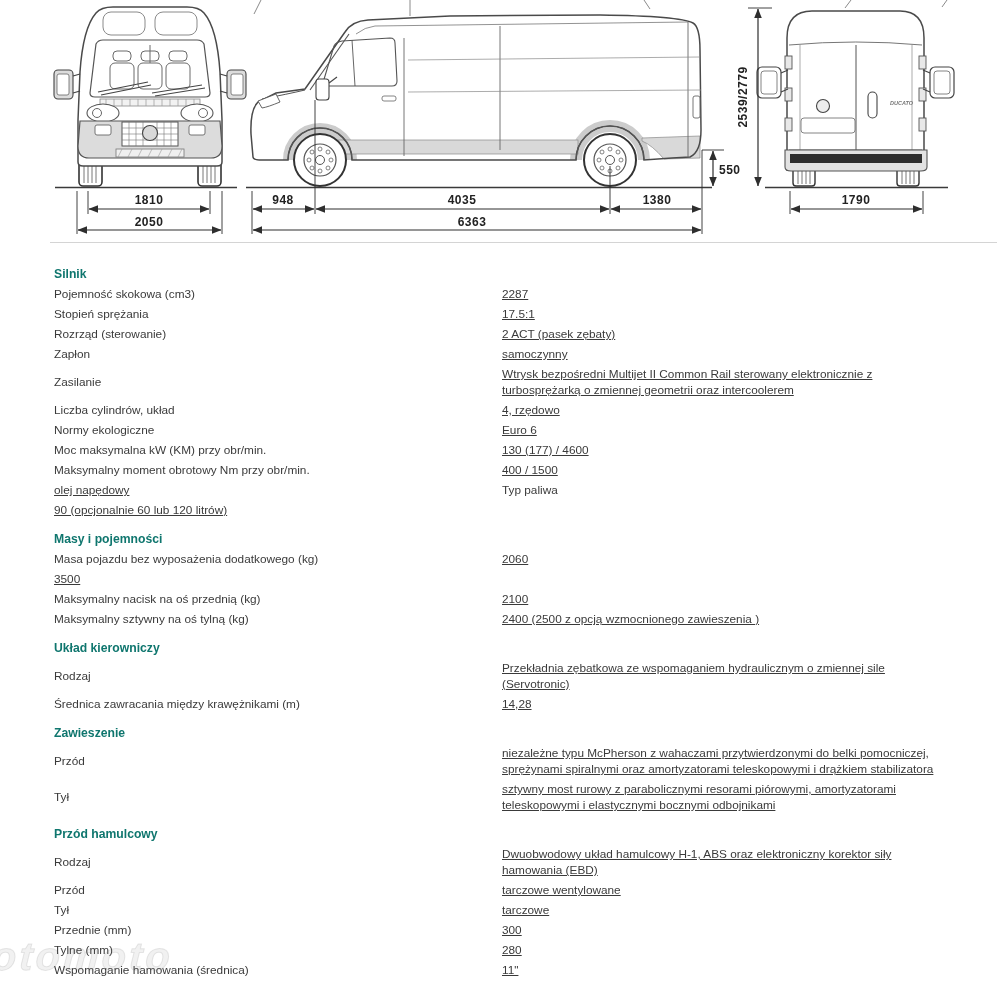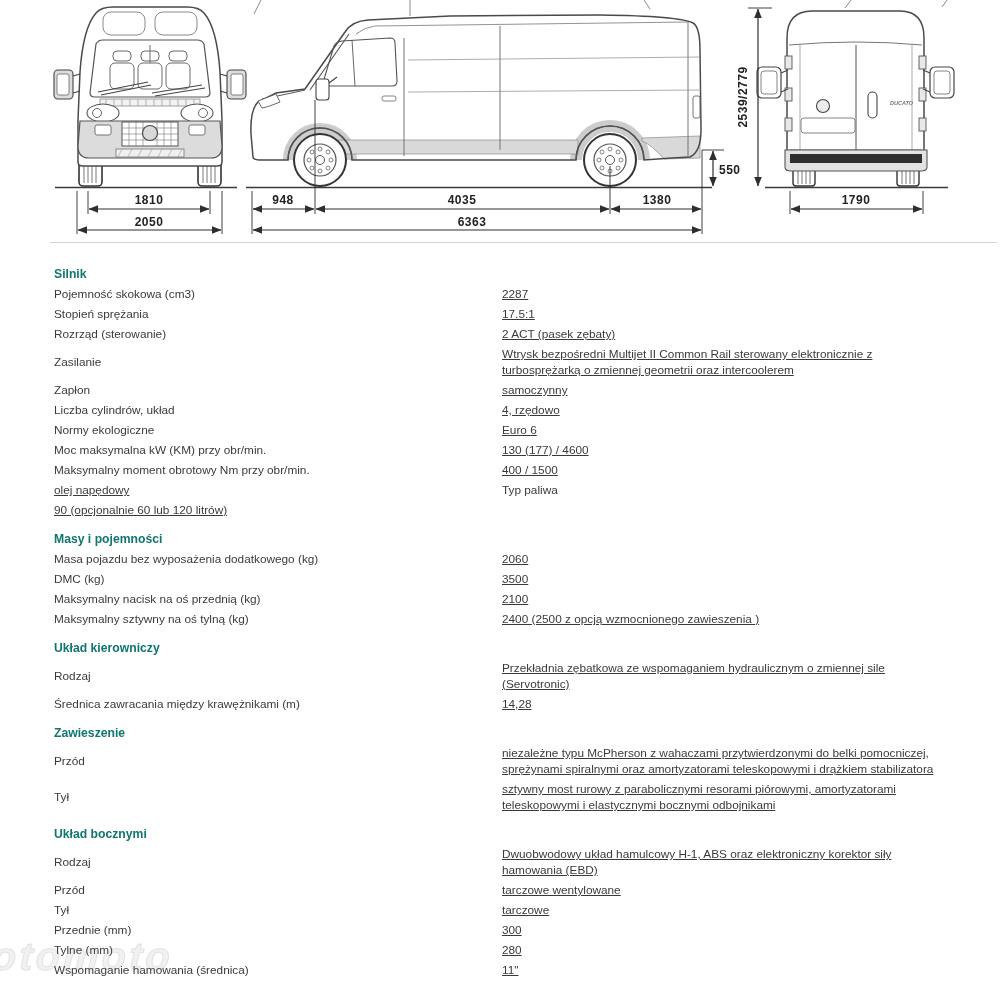--- a/index.html
+++ b/index.html
@@ -308,28 +308,28 @@
     </div>
   <div class="row">
       <div class="cell label">Stopień sprężania</div>
       <div class="cell value">17.5:1</div>
     </div>
   <div class="row">
       <div class="cell label">Rozrząd (sterowanie)</div>
       <div class="cell value">2 ACT (pasek zębaty)</div>
     </div>
   <div class="row">
+      <div class="cell label">Zapłon</div>
+      <div class="cell value">samoczynny</div>
+    </div>
+  <div class="row">
       <div class="cell label">Zasilanie</div>
       <div class="cell value">Wtrysk bezpośredni Multijet II Common Rail sterowany elektronicznie z turbosprężarką o zmiennej geometrii oraz intercoolerem</div>
     </div>
   <div class="row">
-      <div class="cell label">Zapłon</div>
-      <div class="cell value">samoczynny</div>
-    </div>
-  <div class="row">
       <div class="cell label">Liczba cylindrów, układ</div>
       <div class="cell value">4, rzędowo</div>
     </div>
   <div class="row">
       <div class="cell label">Normy ekologiczne</div>
       <div class="cell value">Euro 6</div>
     </div>
   <div class="row">
       <div class="cell label">Moc maksymalna kW (KM) przy obr/min.</div>
       <div class="cell value">130 (177) / 4600</div>
@@ -345,21 +345,20 @@
   <div class="row">
       <div class="cell value">90 (opcjonalnie 60 lub 120 litrów)</div>
     </div>
 
   <div class="sec-title">Masy i pojemności</div>
   <div class="row">
       <div class="cell label">Masa pojazdu bez wyposażenia dodatkowego (kg)</div>
       <div class="cell value">2060</div>
     </div>
   <div class="row">
-      <div class="cell label">DMC (kg)</div>
       <div class="cell value">3500</div>
     </div>
   <div class="row">
       <div class="cell label">Maksymalny nacisk na oś przednią (kg)</div>
       <div class="cell value">2100</div>
     </div>
   <div class="row">
       <div class="cell label">Maksymalny sztywny na oś tylną (kg)</div>
       <div class="cell value">2400 (2500 z opcją wzmocnionego zawieszenia )</div>
     </div>
@@ -377,21 +376,21 @@
   <div class="sec-title">Zawieszenie</div>
   <div class="row">
       <div class="cell label">Przód</div>
       <div class="cell value">niezależne typu McPherson z wahaczami przytwierdzonymi do belki pomocniczej, sprężynami spiralnymi oraz amortyzatorami teleskopowymi i drążkiem stabilizatora</div>
     </div>
   <div class="row">
       <div class="cell label">Tył</div>
       <div class="cell value">sztywny most rurowy z parabolicznymi resorami piórowymi, amortyzatorami teleskopowymi i elastycznymi bocznymi odbojnikami</div>
     </div>
 
-  <div class="sec-title">Układ bocznymi</div>
+  <div class="sec-title">Przód hamulcowy</div>
   <div class="row">
       <div class="cell label">Rodzaj</div>
       <div class="cell value">Dwuobwodowy układ hamulcowy H-1, ABS oraz elektroniczny korektor siły hamowania (EBD)</div>
     </div>
   <div class="row">
       <div class="cell label">Przód</div>
       <div class="cell value">tarczowe wentylowane</div>
     </div>
   <div class="row">
       <div class="cell label">Tył</div>

